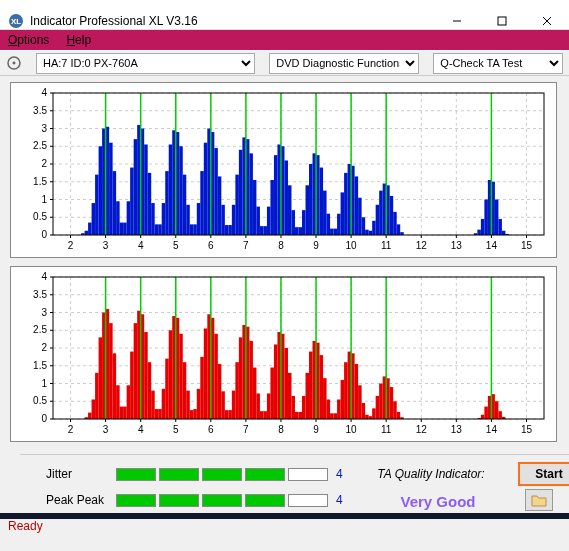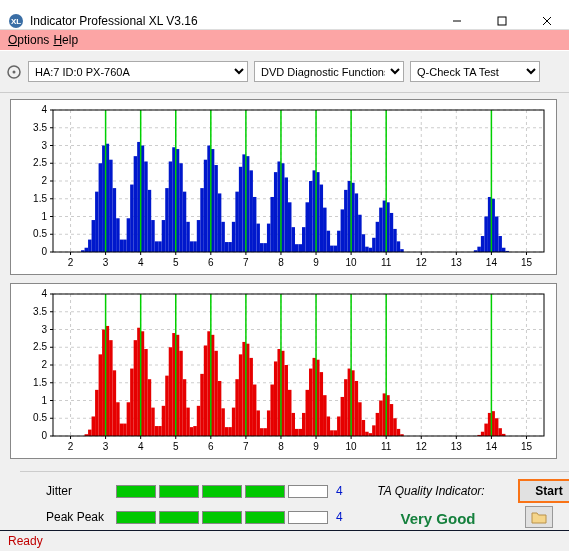--- a/index.html
+++ b/index.html
@@ -1,44 +1,44 @@
 <!DOCTYPE html>
 <html><head>
 <meta charset="utf-8">
 <style>
 * { box-sizing: border-box; margin: 0; padding: 0; }
 body { font-family: "Segoe UI", Tahoma, sans-serif; font-size: 12px; background: #f0f0f0; width: 569px; height: 551px; overflow: hidden; }
 .titlebar { height: 30px; background: #fff; display: flex; align-items: center; padding: 12px 0 0 8px; border-bottom: 1px solid #ddd; }
 .titlebar .icon { width: 16px; height: 16px; margin-right: 6px; }
 .titlebar .title { flex: 1; font-size: 12px; color: #000; }
 .titlebar .winbtn { width: 45px; height: 30px; display: flex; align-items: center; justify-content: center; color: #000; }
-.menubar { height: 20px; background: #fca5a5; display: flex; align-items: center; padding: 0 8px; gap: 4px; font-size: 12px; }
+.menubar { height: 20px; background: #be185d; display: flex; align-items: center; padding: 0 8px; gap: 17px; font-size: 12px; }
 .menubar span { cursor: default; }
 .menubar span u { text-decoration: underline; }
-.toolbar { height: 43px; background: #f0f0f0; display: flex; align-items: center; padding: 2px 6px; gap: 6px; border-top: 1px solid #fff; border-bottom: 1px solid #ccc; }
+.toolbar { height: 26px; background: #f0f0f0; display: flex; align-items: center; padding: 2px 6px; gap: 14px; border-top: 1px solid #fff; border-bottom: 1px solid #ccc; }
 .toolbar .device-icon { width: 16px; height: 16px; }
 .toolbar select { height: 21px; font-size: 11px; background: #fff; border: 1px solid #aaa; padding: 0 2px; }
 .toolbar select.device { width: 220px; }
 .toolbar select.func { width: 150px; }
 .toolbar select.test { width: 130px; }
 .content { background: #f0f0f0; padding: 6px 10px 4px 10px; }
 .chart-box { background: #fff; border: 1px solid #888; width: 547px; height: 176px; margin-bottom: 8px; position: relative; }
 .chart-svg { display: block; }
 .indicator-row { display: flex; align-items: center; padding: 6px 10px 2px 20px; }
 .indicator-row .lbl { width: 70px; font-size: 12px; color: #000; }
 .bars { display: flex; gap: 3px; margin-right: 8px; }
 .bar-seg { width: 40px; height: 13px; border: 1px solid #888; background: #fff; }
 .bar-seg.on { background: #00c800; }
 .indicator-row .val { color: #0018cc; font-size: 12px; width: 20px; }
 .ta-area { margin-left: auto; text-align: center; width: 150px; }
 .ta-label { font-size: 12px; color: #000; font-style: italic; }
-.ta-value { font-size: 15px; font-weight: bold; color: #15803d; margin-top: 2px; }
+.ta-value { font-size: 15px; font-weight: bold; color: #8b5cf6; margin-top: 2px; }
 .start-btn { width: 62px; height: 24px; background: #e1e1e1; border: 2px solid #f97316; font-size: 12px; margin-left: 12px; font-weight: bold; }
 .folder-btn { width: 28px; height: 22px; background: #e1e1e1; border: 1px solid #999; display: flex; align-items: center; justify-content: center; margin-left: 12px; }
-.statusbar { height: 20px; border-top: 1px solid #0f172a; background: #f0f0f0; padding: 2px 8px; font-size: 12px; color: #c00000; display: flex; align-items: center; }
+.statusbar { height: 20px; border-top: 6px solid #0f172a; background: #f0f0f0; padding: 2px 8px; font-size: 12px; color: #c00000; display: flex; align-items: center; }
 .bottom-panel { padding: 4px 6px 2px 6px; border-top: 1px solid #ccc; background: #f0f0f0; margin-left: 20px; }
 .bp-row { display: flex; align-items: center; height: 26px; }
 </style>
 </head>
 <body>
 
 <div class="titlebar">
   <svg class="icon" viewBox="0 0 16 16">
       <circle cx="8" cy="8" r="7" fill="#3a6ea5"></circle>
       <text x="8" y="11" text-anchor="middle" font-size="8" fill="#fff" font-weight="bold">XL</text>

